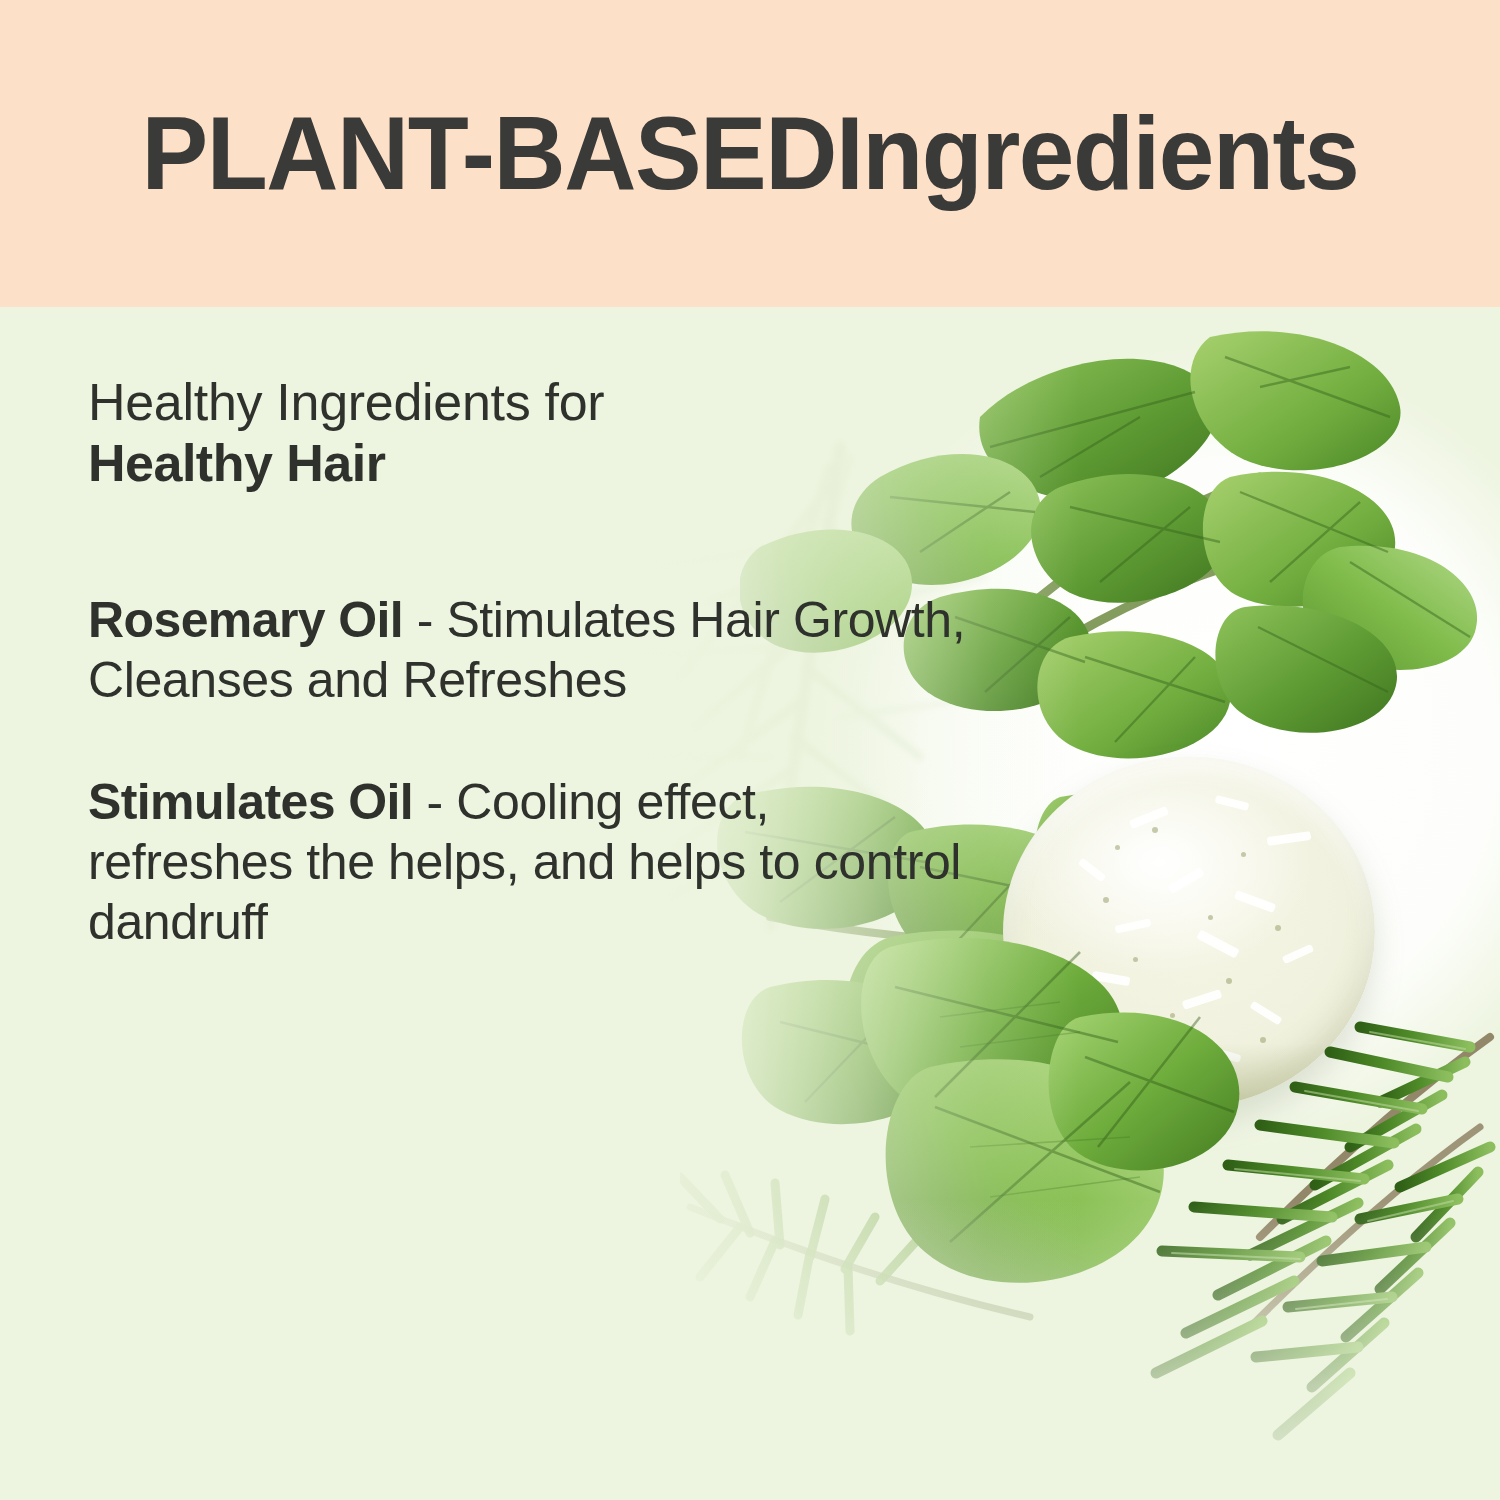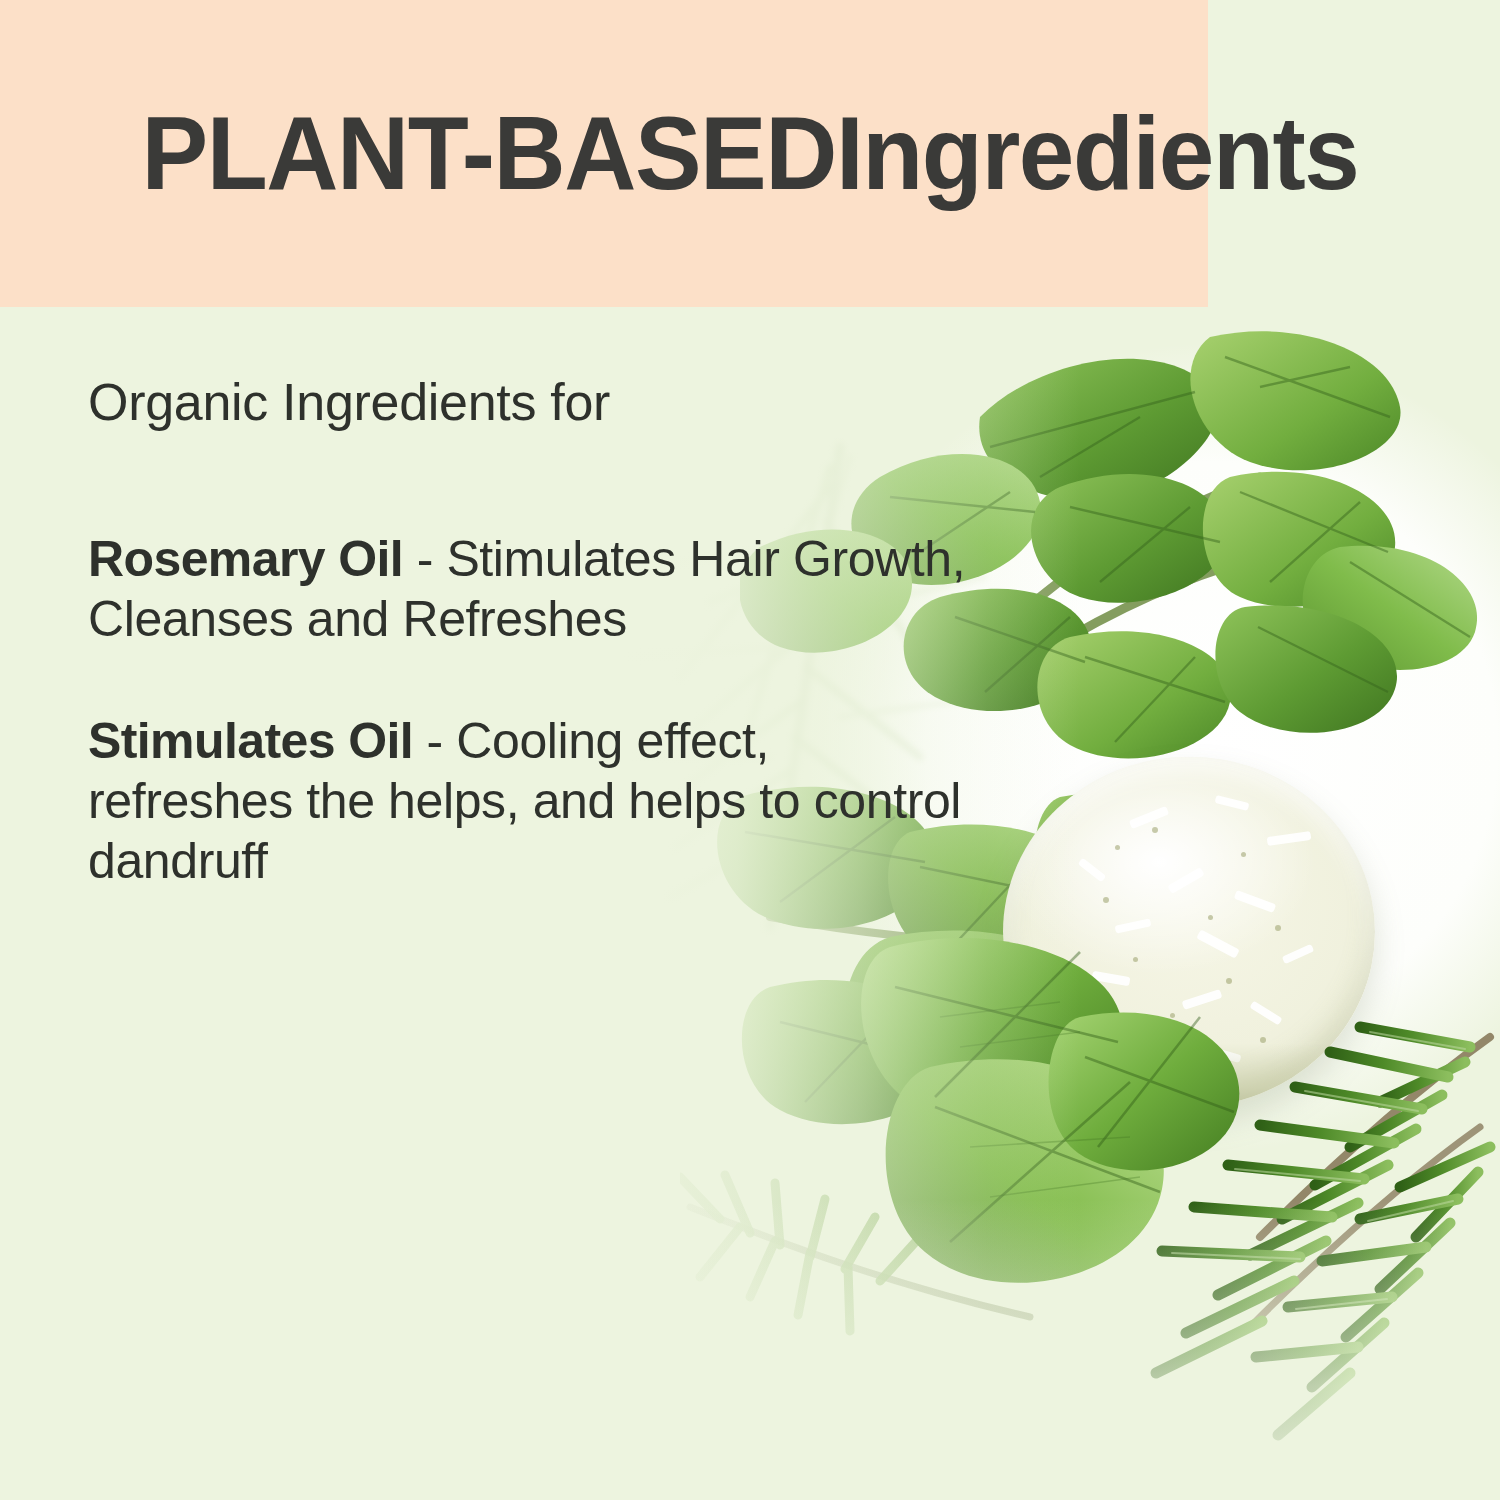--- a/index.html
+++ b/index.html
@@ -14,21 +14,21 @@
     overflow: hidden;
     background: #EDF4DF;
     font-family: "Liberation Sans", sans-serif;
     -webkit-font-smoothing: antialiased;
   }
 
   
   .header-band {
     position: absolute;
     left: 0; top: 0;
-    width: 1208px;
+    width: 1500px;
     height: 307px;
     background: #FCE0C8;
     z-index: 30;
   }
   .header-title {
     position: absolute;
     left: 0; top: 0;
     width: 1500px;
     height: 307px;
     display: flex;
@@ -444,21 +444,22 @@
   <div class="header-band">
     <div class="header-title">
         <span class="t-strong">PLANT-BASED</span>
         <span> Ingredients</span>
       </div>
   </div>
 
   <div class="text-col">
 
     <div class="subtitle">
-      <span>Organic Ingredients for</span>
+      <span>Healthy Ingredients for</span>
+      <span class="bold-line">Healthy Hair</span>
     </div>
 
     <div class="ingredient ing-1"><span class="name">Rosemary Oil</span><span> - </span><span>Stimulates Hair Growth, Cleanses and Refreshes</span></div>
 
 
     <div class="ingredient ing-3"><span class="name">Stimulates Oil</span><span> - </span><span>Cooling effect, refreshes the helps, and helps to control dandruff</span></div>
 
   </div>
 </div>
 

